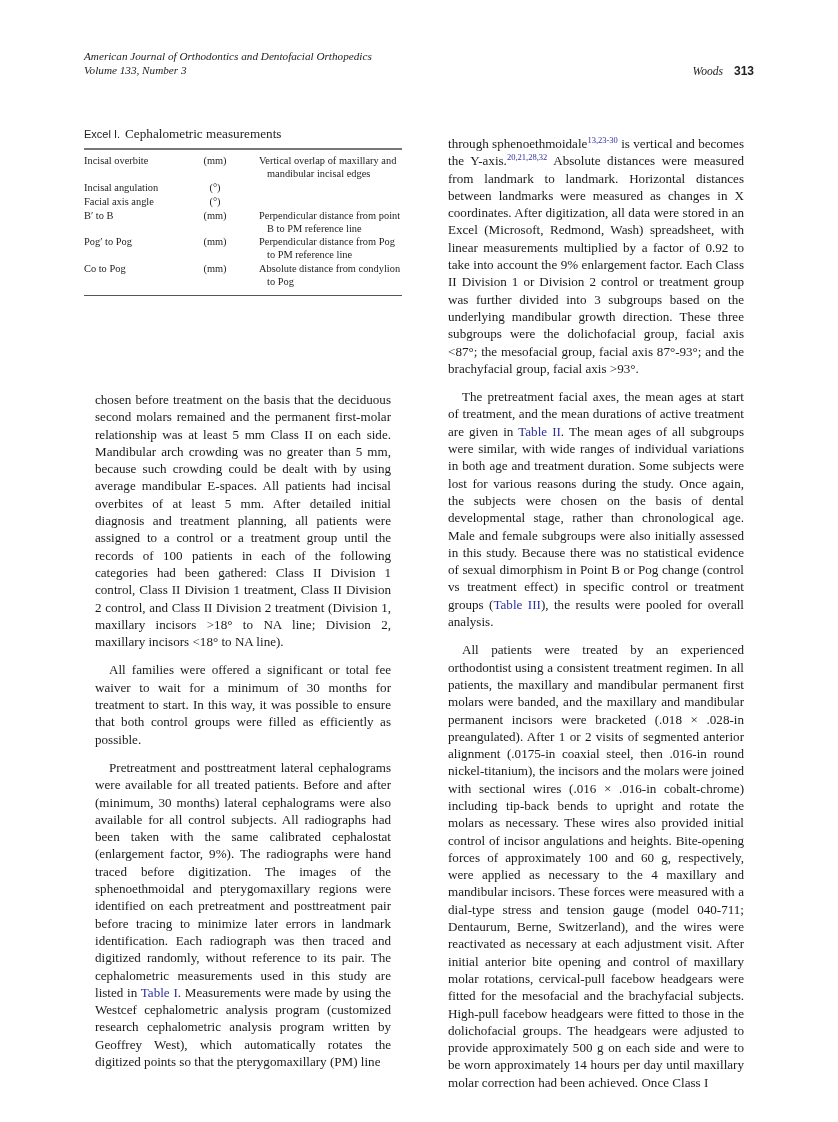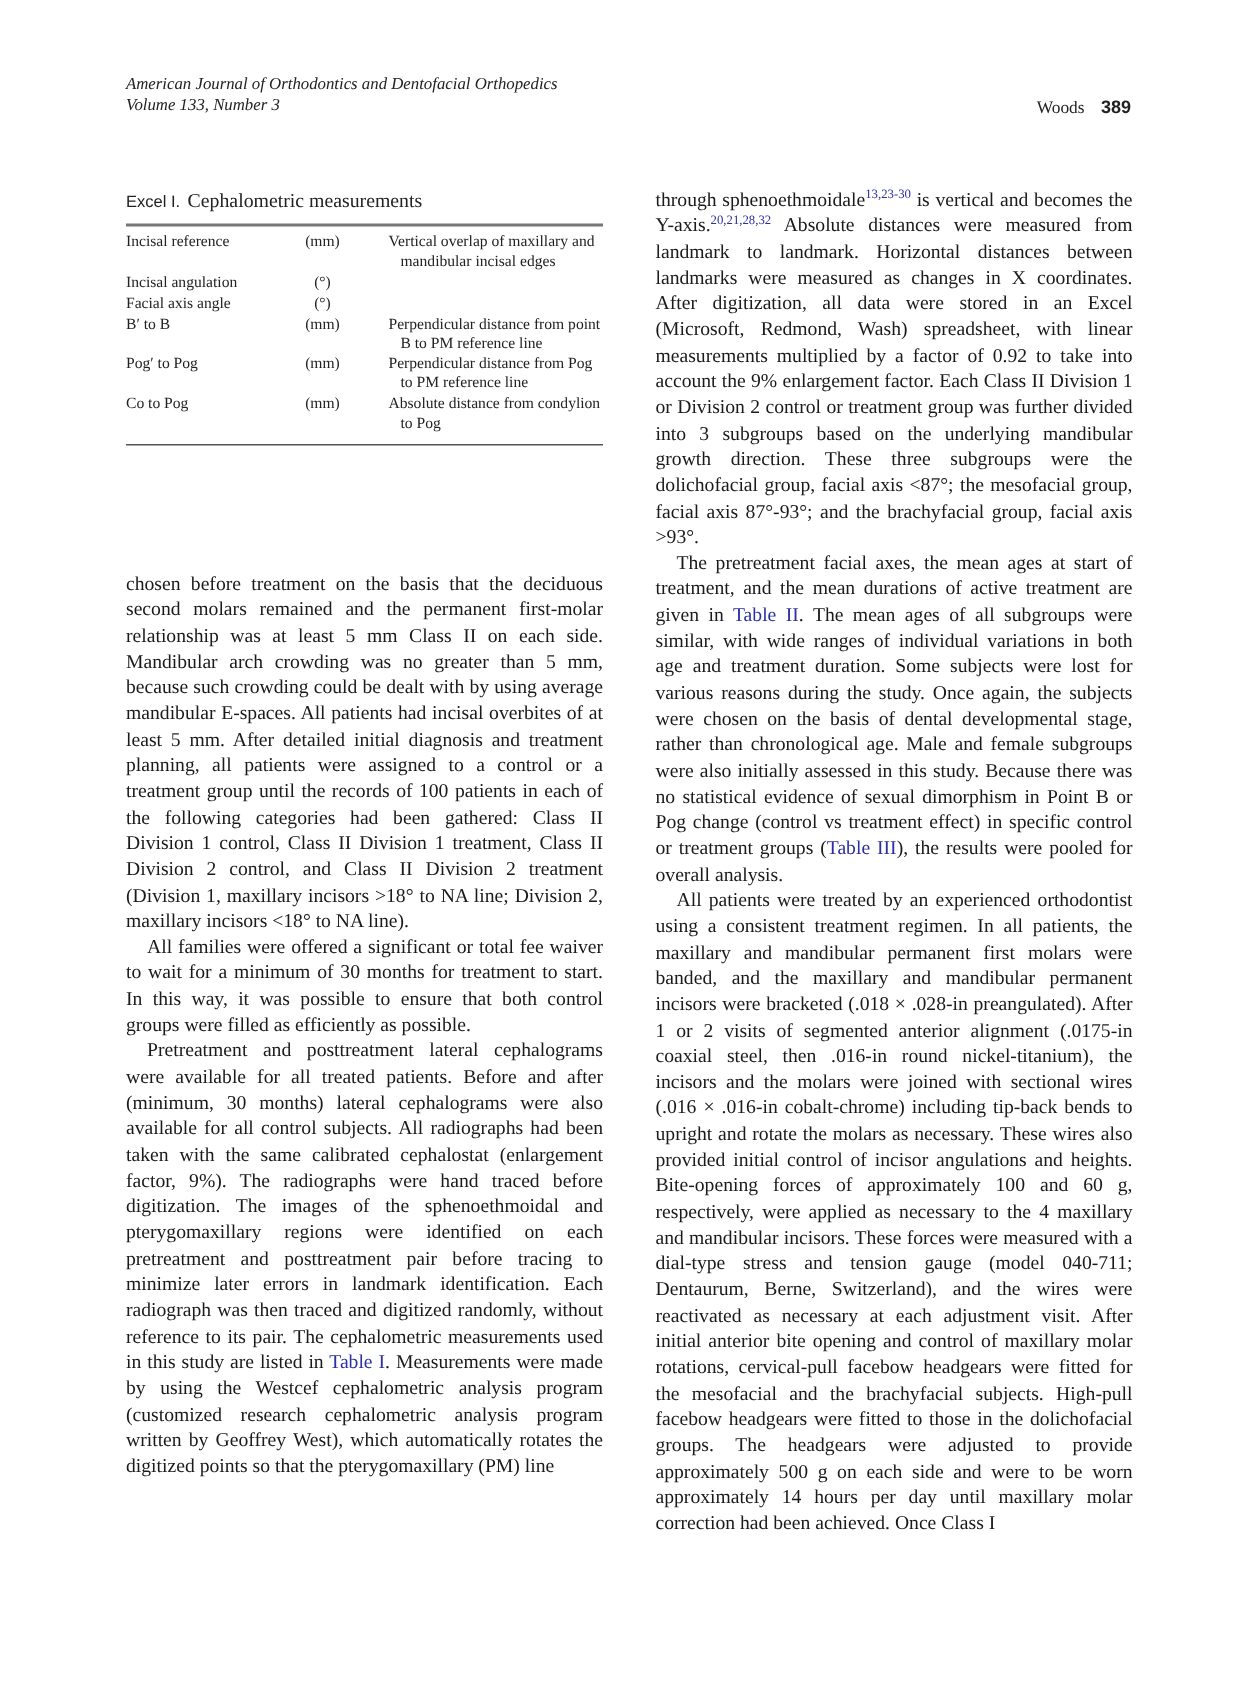--- a/index.html
+++ b/index.html
@@ -8,66 +8,66 @@
       font-family: "Liberation Serif", serif; color: #1a1a1a;
     }
     .running-head {
       position: absolute; left: 84px; top: 49px;
       font-style: italic; font-size: 11.2px; line-height: 14px; color: #222;
     }
     .running-right {
       position: absolute; right: 84px; top: 64px;
       font-size: 11.6px; line-height: 14px; color: #222;
     }
-    .running-right .author { margin-right: 8px; }
+    .running-right .author { font-style: italic; margin-right: 8px; }
     .running-right .page { font-family: "Liberation Sans", sans-serif; font-weight: bold; font-size: 12px; }
 
     .col {
       position: absolute; width: 318px; font-size: 13.1px; line-height: 17.3px;
       text-align: justify; color: #1a1a1a;
     }
     .col-left { left: 84px; }
     .col-right { left: 437px; top: 124px; }
 
     .table-block { position: absolute; left: 84px; top: 126px; width: 318px; }
     .table-title { font-size: 13.2px; line-height: 16px; color: #222; padding-bottom: 6px; }
     .table-title .lbl { font-family: "Liberation Sans", sans-serif; font-size: 11px; margin-right: 5px; }
     .rule-thick { border-top: 2px solid #777; }
     .table-rows { padding-top: 5px; padding-bottom: 5px; }
     .trow { display: flex; font-size: 10.4px; line-height: 12.9px; color: #222; margin-bottom: 1px; }
     .trow .name { width: 103px; flex: none; }
     .trow .unit { width: 56px; flex: none; text-align: center; padding-right: 0; }
     .trow .desc { flex: 1; padding-left: 16px; text-indent: -8px; padding-left: 24px; }
     .rule-bottom { border-top: 1.5px solid #555; }
 
-    .para { margin: 0; text-indent: 0; }
+    .para { margin: 11px; text-indent: 0; }
     .para.indent { text-indent: 14px; }
     .link { color: #2b2fa0; }
     sup { font-size: 8.5px; line-height: 0; vertical-align: 5px; }
   </style>
 </head>
 <body>
 
 <div class="running-head">
   <div>American Journal of Orthodontics and Dentofacial Orthopedics</div>
   <div>Volume 133, Number 3</div>
 </div>
 <div class="running-right">
   <span class="author">Woods</span>
-  <span class="page">389</span>
+  <span class="page">313</span>
 </div>
 
 <div class="table-block">
   <div class="table-title">
     <span class="lbl">Excel I.</span><span>Cephalometric measurements</span>
   </div>
   <div class="rule-thick"></div>
   <div class="table-rows">
     <div class="trow">
-      <span class="name">Incisal reference</span>
+      <span class="name">Incisal overbite</span>
       <span class="unit">(mm)</span>
       <span class="desc">Vertical overlap of maxillary and mandibular incisal edges</span>
     </div>
     <div class="trow">
       <span class="name">Incisal angulation</span>
       <span class="unit">(°)</span>
     </div>
     <div class="trow">
       <span class="name">Facial axis angle</span>
       <span class="unit">(°)</span>

